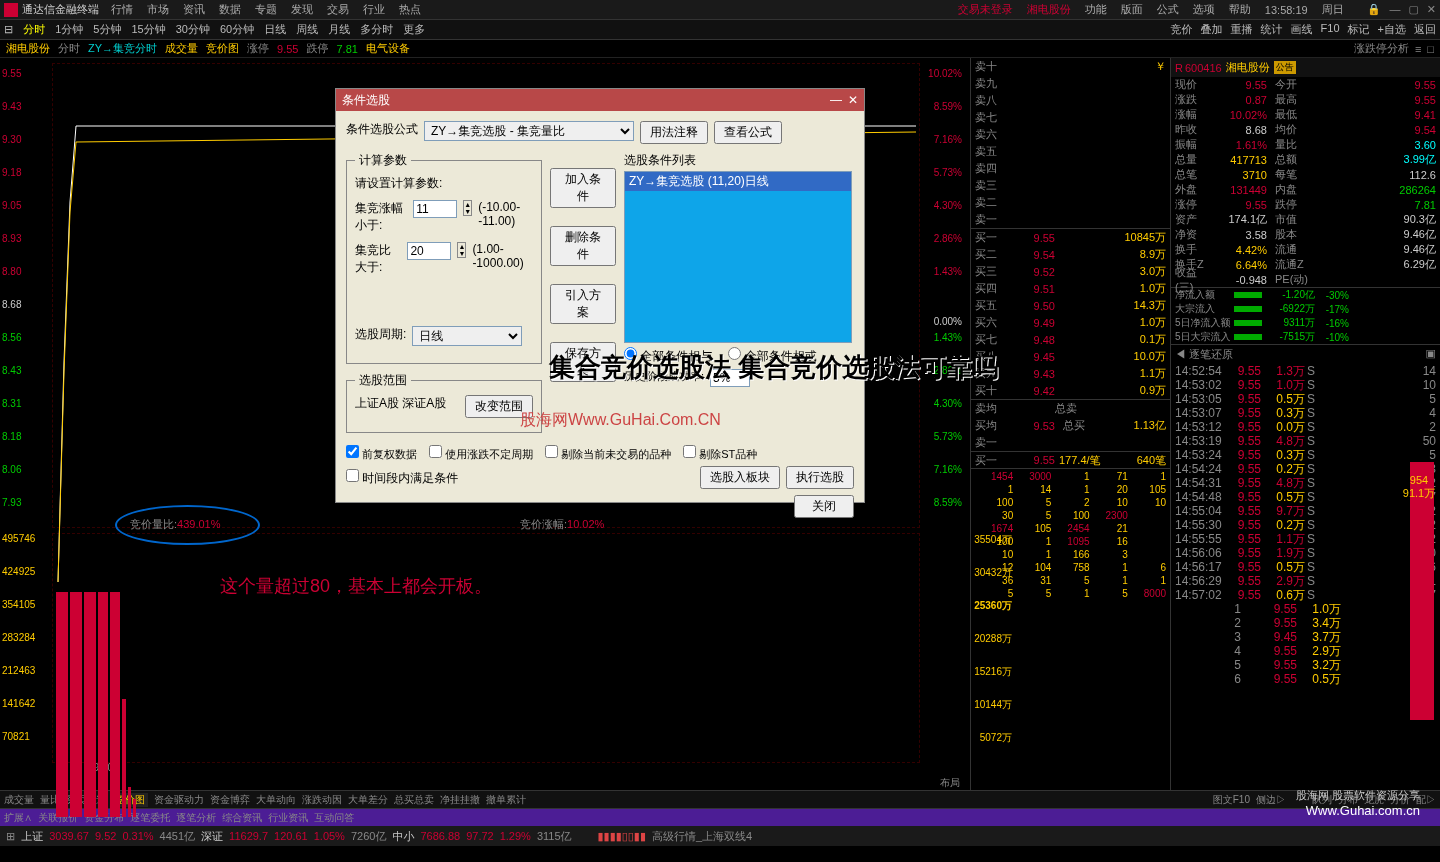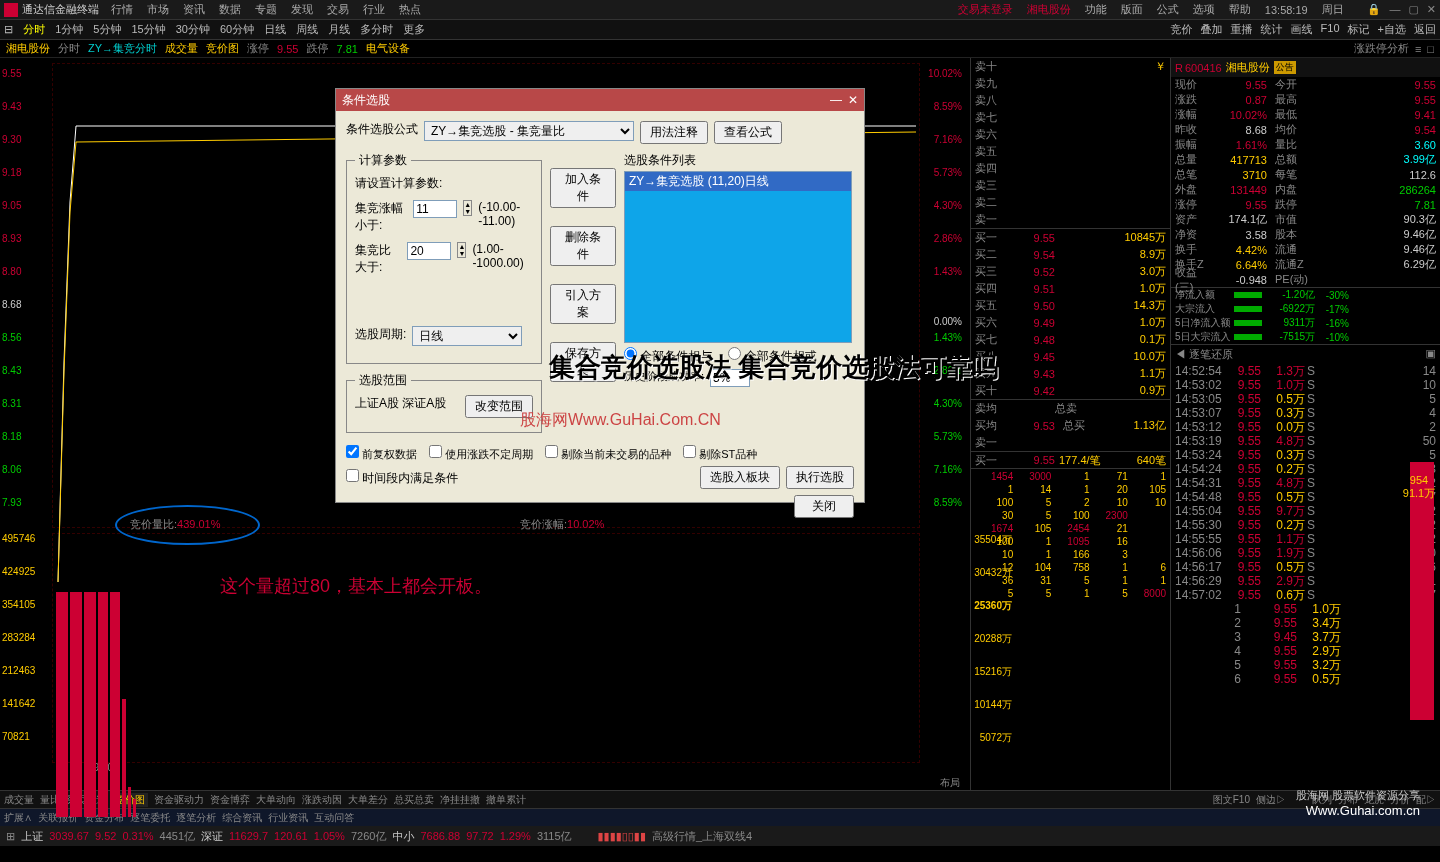--- a/index.html
+++ b/index.html
@@ -71,21 +71,21 @@
 .ticks .p { color: #c03; width: 36px; text-align: right; }
 .ticks .q { width: 44px; text-align: right; }
 .ticks .s { color: #888; margin-left: 2px; }
 .order-grid { border-top:1px solid #333; padding:2px 4px; font-size:10px;}
 .order-grid .og-row { display:flex; height:13px;}
 .order-grid .og-row span { flex:1; text-align:right; color:#fc0;}
 .order-grid .og-row span.r { color:#c03;}
 .bottombar { height: 18px; background: #111; display: flex; align-items: center; padding: 0 4px; gap: 6px; color: #888; font-size: 10px; border-top: 1px solid #333; }
 .bottombar span { white-space: nowrap; }
 .bottombar .active { color: #fc0; background:#222; padding:0 3px;}
-.bottombar2 { height: 18px; background: #0f172a; display: flex; align-items: center; padding: 0 4px; gap: 6px; color: #888; font-size: 10px; border-top: 1px solid #333; }
+.bottombar2 { height: 18px; background: #4c1d95; display: flex; align-items: center; padding: 0 4px; gap: 6px; color: #888; font-size: 10px; border-top: 1px solid #333; }
 .statusbar { height: 20px; background: #1a1a1a; display: flex; align-items: center; padding: 0 6px; gap: 6px; font-size: 11px; }
 .statusbar .idx { color: #ccc; }
 .statusbar .up { color: #c03; }
 .watermark { position: absolute; bottom: 44px; right: 20px; color: #888; font-size: 11px; text-align: right; z-index: 50;}
 .watermark .wm1 { color: #ccc; }
 .watermark .wm2 { color: #fff; font-size: 13px; }
 .dialog { position: absolute; left: 335px; top: 88px; width: 530px; height: 415px; background: #ece9d8; border: 1px solid #888; color: #000; font-size: 12px; z-index: 100; }
 .dialog .titlebar { height: 22px; background: #b84848; color: #fff; display: flex; align-items: center; padding: 0 6px; }
 .dialog .titlebar .tbtn { margin-left: auto; display: flex; gap: 6px; }
 .dialog .tbtn span { cursor: pointer; }

